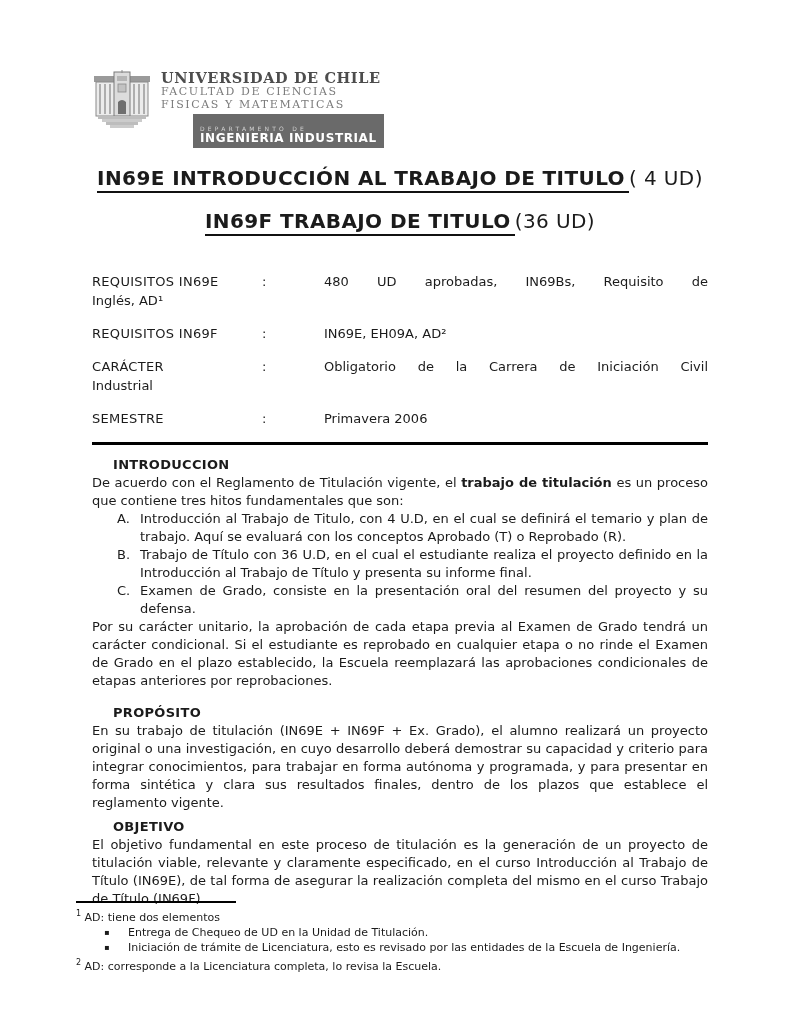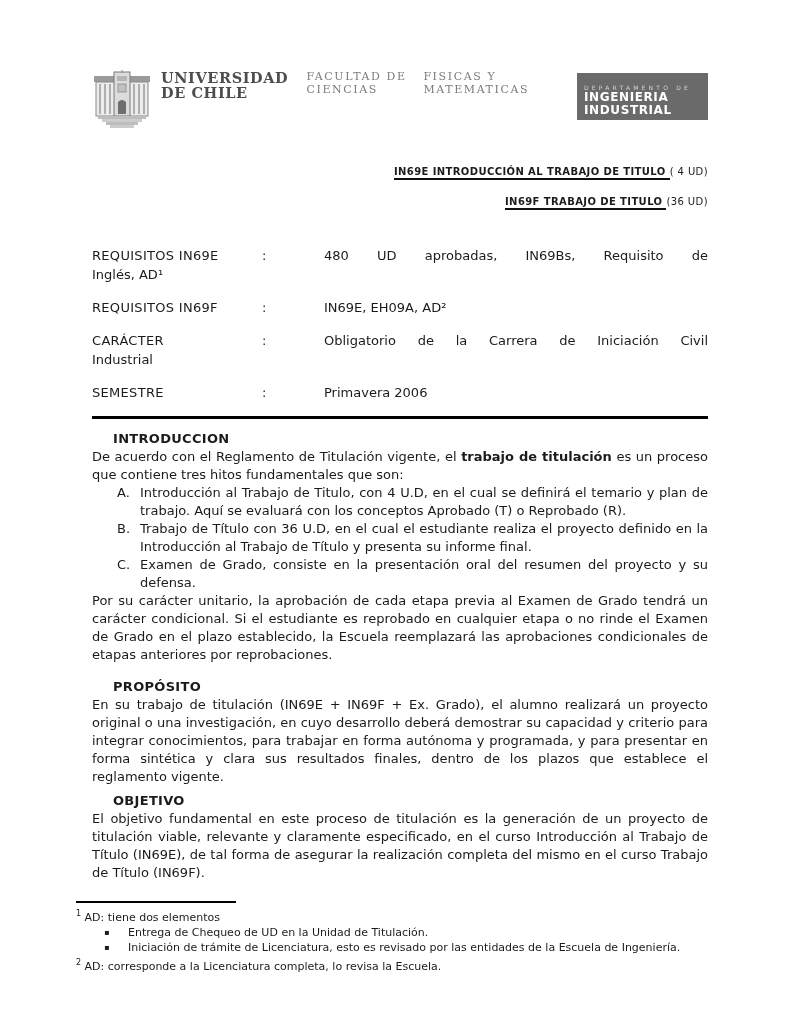--- a/index.html
+++ b/index.html
@@ -10,39 +10,39 @@
     font-family: "DejaVu Sans", "Liberation Sans", sans-serif;
     color: #1b1b1b;
     position: relative;
     padding: 70px 92px 0 92px;
     overflow: hidden;
   }
 
   
   .logo { display: flex; align-items: flex-start; gap: 9px; height: 62px; margin-bottom: 34px; }
   .crest { width: 60px; height: 60px; flex: none; }
-  .logo-text { display: flex; flex-direction: row; }
+  .logo-text { display: flex; flex-direction: column; }
   .uni-name {
     font-family: "DejaVu Serif", "Liberation Serif", serif;
     font-size: 14.5px; font-weight: bold; color: #4d4d4d; letter-spacing: 0.6px;
     line-height: 15px;
   }
   .fac-line {
     font-family: "DejaVu Serif", "Liberation Serif", serif;
     font-size: 11px; color: #7b7b7b; letter-spacing: 1.6px; line-height: 13px;
   }
   .dept-box {
     margin-top: 3px; background: #6a6a6a; color: #ffffff;
     padding: 11px 7px 3px 7px; width: fit-content; margin-left: 32px;
   }
   .dept-label { font-size: 6px; letter-spacing: 3.2px; color: #d4d4d4; line-height: 7px; }
   .dept-name { font-size: 12px; font-weight: bold; letter-spacing: 0.6px; line-height: 13px; }
 
   
-  .doc-title { text-align: right; font-size: 10px; margin-bottom: 19px; white-space: nowrap; }
+  .doc-title { text-align: center; font-size: 20px; margin-bottom: 19px; white-space: nowrap; }
   .doc-title .u-part {
     font-weight: bold; letter-spacing: 0.4px;
     border-bottom: 2.5px solid #111; padding-bottom: 1px; padding-right: 4px;
   }
   .doc-title .suffix { font-weight: normal; letter-spacing: 0.4px; }
   .doc-title.second { margin-bottom: 39px; }
 
   
   .info-block { margin-bottom: 14px; font-size: 13px; line-height: 19px; }
   .info-row { display: flex; }

